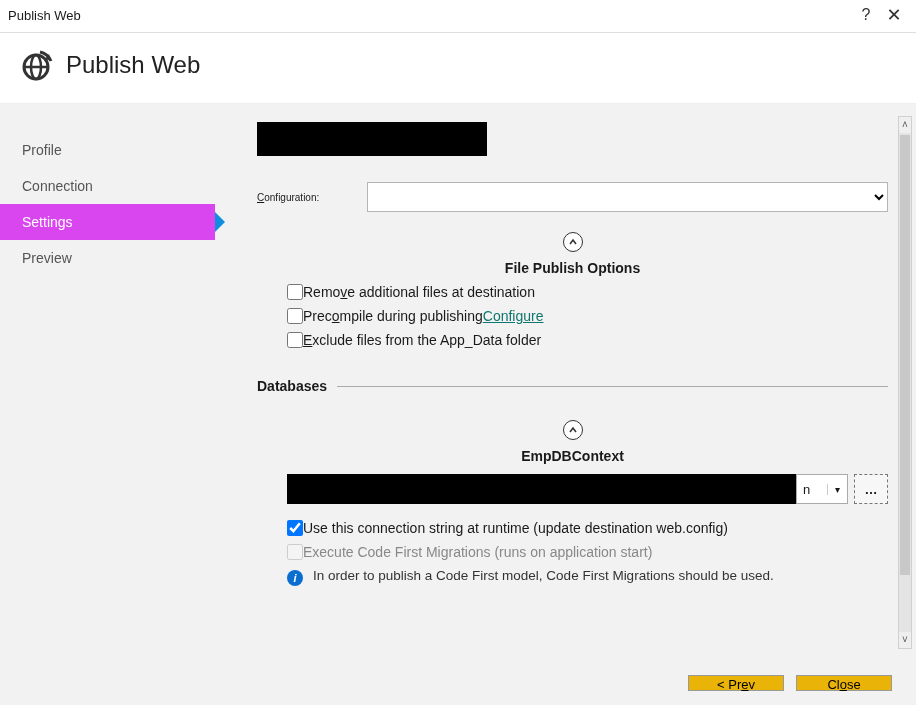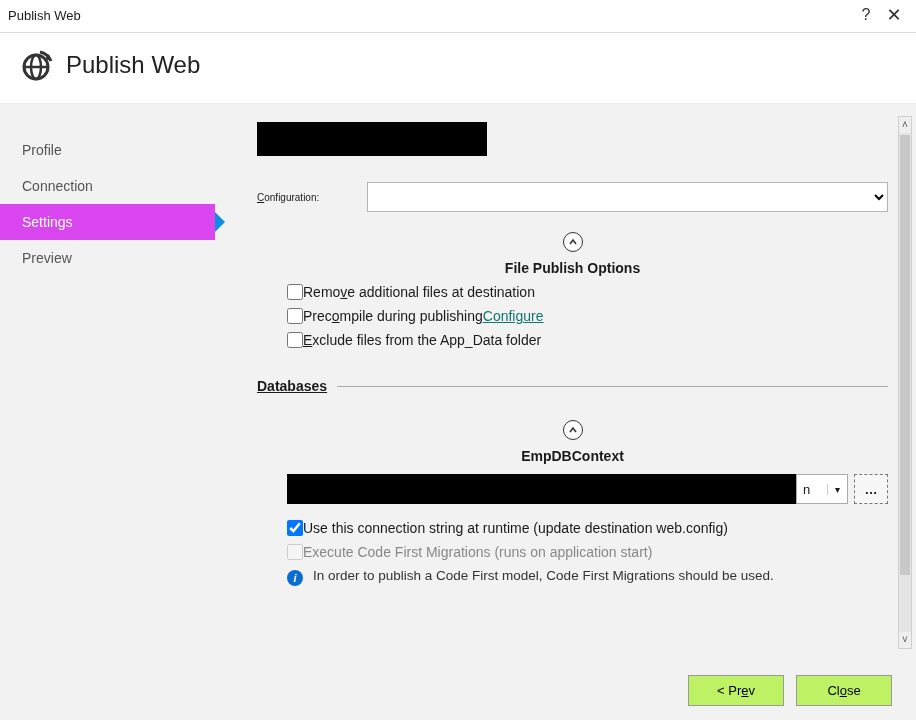--- a/index.html
+++ b/index.html
@@ -119,21 +119,20 @@
   }
   .check-row .link { color: #0f766e; text-decoration: underline; cursor: pointer; }
   .check-row.disabled { color: #888; }
   .db-title {
     font-weight: 600;
     font-size: 14px;
     margin-top: 30px;
     display: flex;
     align-items: center;
     gap: 10px;
-    text-decoration: underline;
   }
   .db-title .line { flex:1; height:1px; background:#aaa; }
   .conn-row {
     display: flex;
     gap: 6px;
     margin: 10px 0 16px 30px;
     align-items: stretch;
   }
   .conn-redact {
     flex: 1;
@@ -194,23 +193,23 @@
   .scrollbar .thumb { position:absolute; left:1px; right:1px; top:18px; height: 440px; background:#c8c8c8; }
   .footer {
     display: flex;
     justify-content: flex-end;
     gap: 12px;
     padding: 14px 24px;
     background: #f2f2f2;
   }
   .btn {
     min-width: 96px;
-    height: 31px;
+    height: 16px;
     border: 1px solid #9a9a9a;
-    background: #bef264;
+    background: #eab308;
     font-family: inherit;
     font-size: 13px;
     cursor: pointer;
   }
   .underline-access { text-decoration: underline; text-decoration-skip-ink: none; }
 </style>
 </head>
 <body>
 
 <div class="titlebar">

